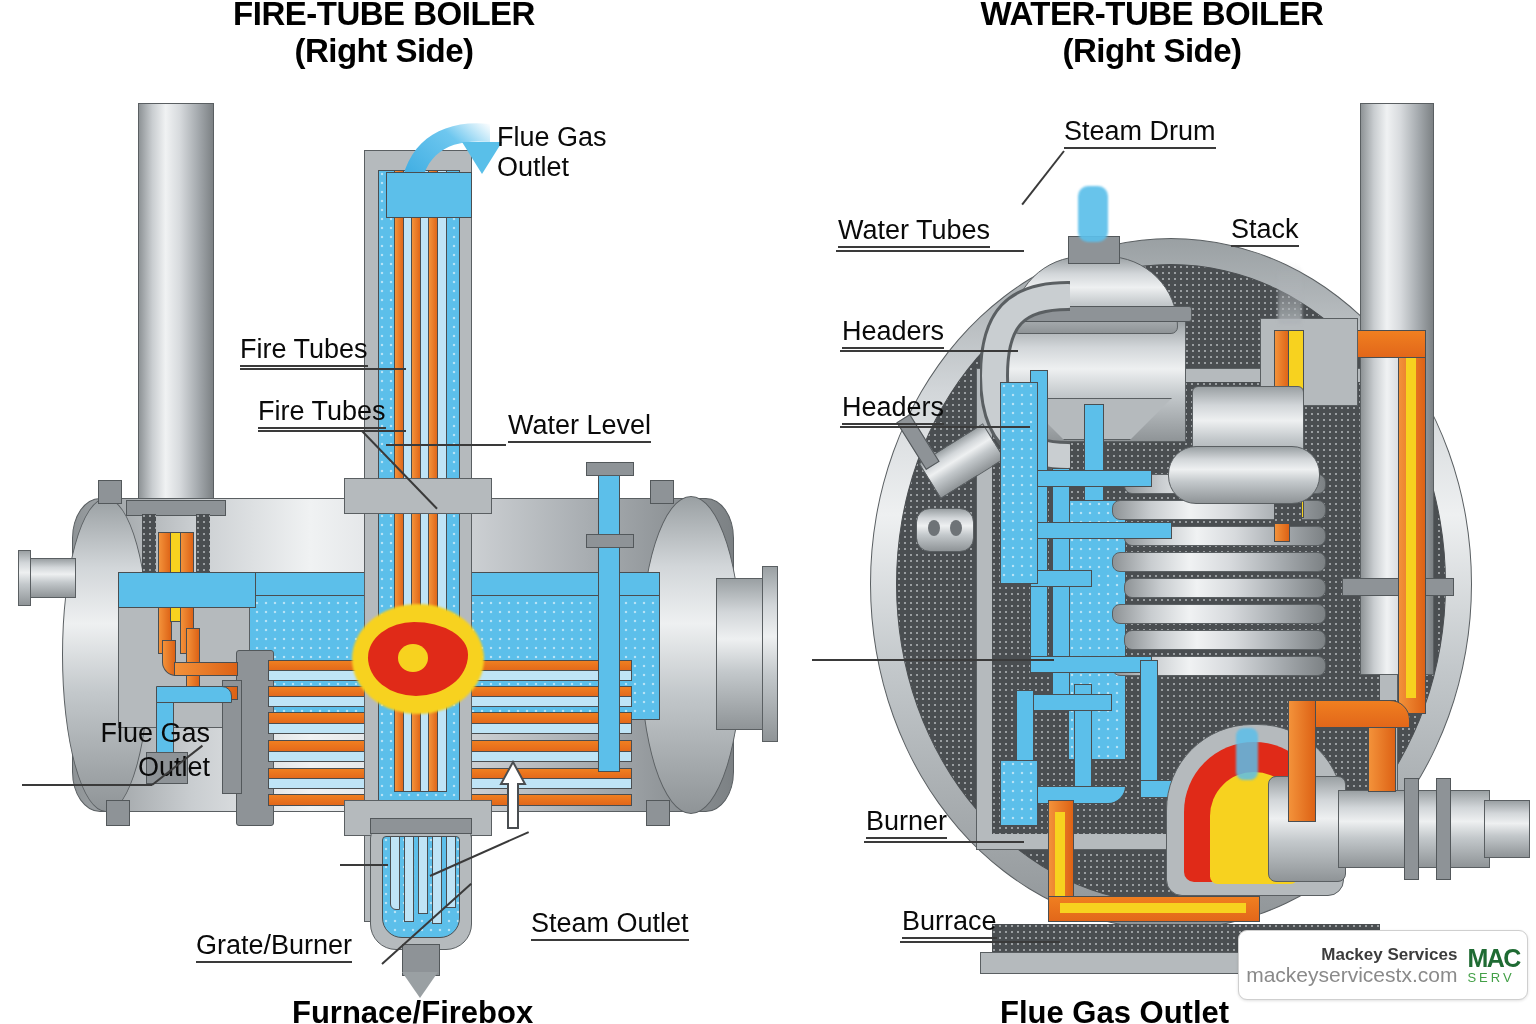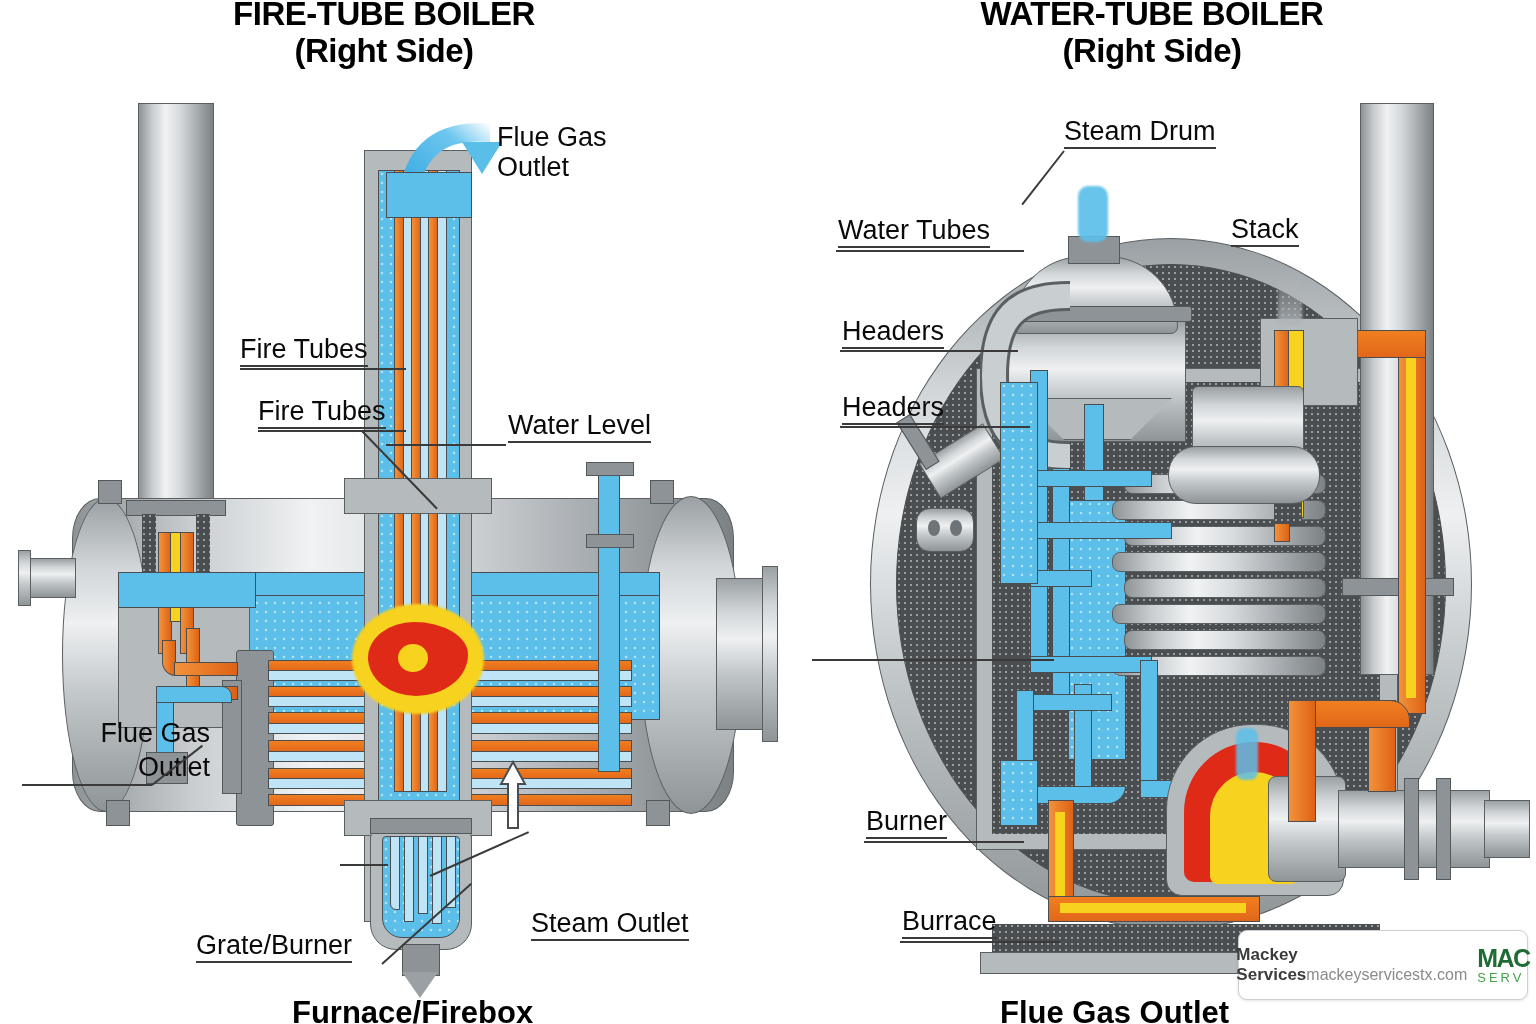--- a/index.html
+++ b/index.html
@@ -59,23 +59,23 @@
   }
   .edge{border:1.5px solid #4a4e51;}
 
   
   #watermark{
     position:absolute;left:1238px;top:930px;width:288px;height:68px;
     background:#fff;border:1px solid #cfcfcf;border-radius:9px;
     display:flex;align-items:center;justify-content:center;gap:10px;
     box-shadow:0 1px 3px rgba(0,0,0,.12);
   }
-  #watermark .wtxt{display:flex;flex-direction:row;align-items:flex-end;}
+  #watermark .wtxt{display:flex;flex-direction:column;align-items:flex-end;}
   #watermark .wname{font-size:17px;font-weight:bold;color:#3c3c3c;line-height:20px;}
-  #watermark .wurl{font-size:16px;color:#8a8a8a;line-height:20px;}
+  #watermark .wurl{font-size:21px;color:#8a8a8a;line-height:20px;}
   #watermark .wlogo{display:flex;flex-direction:column;align-items:flex-start;line-height:1;}
   #watermark .wlogo .m1{font-size:25px;font-weight:bold;color:#1f6b33;letter-spacing:-1.5px;}
   #watermark .wlogo .m2{font-size:13px;font-weight:normal;color:#43a047;letter-spacing:3px;}
 </style>
 </head>
 <body>
 
 <div class="panel" id="panel-left">
 
   <div class="title" style="top:-4px;">

